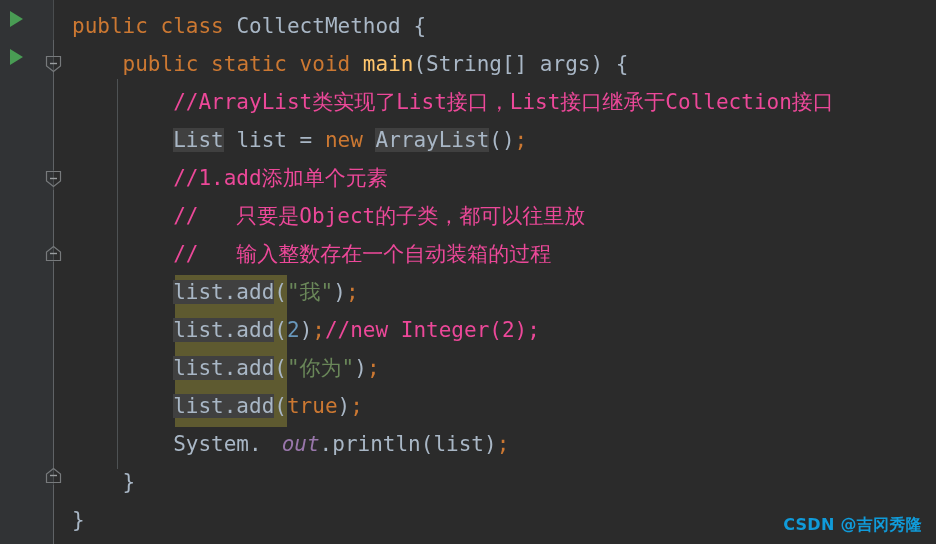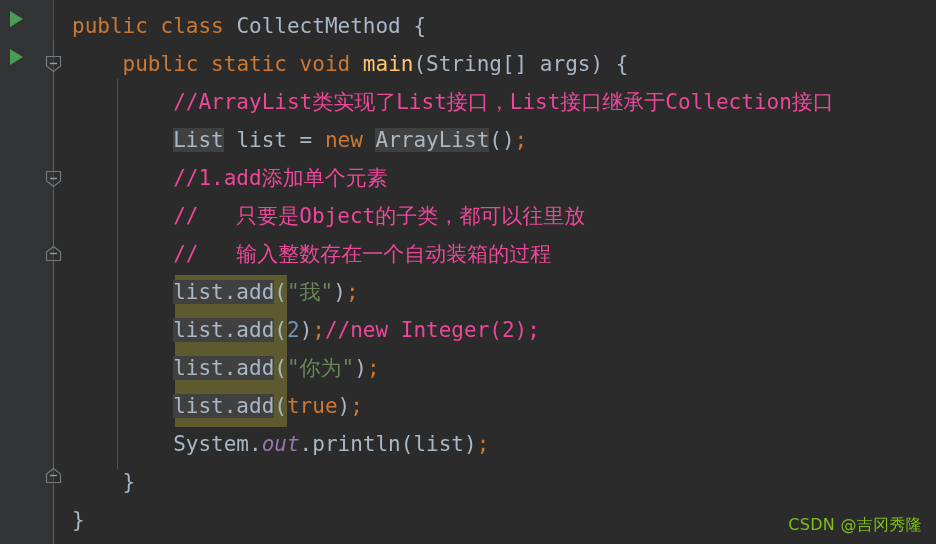--- a/index.html
+++ b/index.html
@@ -86,37 +86,38 @@
   
   .kw      { color: #CC7832; }
   .type    { color: #A9B7C6; }
   .ident   { color: #A9B7C6; text-align: center; }
   .method  { color: #FFC66D; }
   .cmt     { color: #ec4899; }
   .str     { color: #6A8759; }
   .num     { color: #6897BB; }
   .punct   { color: #A9B7C6; }
   .semi    { color: #CC7832; }
-  .field   { color: #9876AA; font-style: italic; }
+  .field   { color: #9876AA; font-style: italic; margin-left: 20px; }
   .hl      { background: #404040; }
   
   .hl-block {
     position: absolute;
     background: #5E5A30;
   }
   
   .watermark {
     position: absolute;
     right: 14px;
     bottom: 8px;
-    color: #84cc16;
+    color: #0ea5e9;
     font-family: "DejaVu Sans", sans-serif;
     font-size: 16px;
     letter-spacing: 0.3px;
     opacity: 0.92;
+    font-weight: bold;
   }
 </style>
 </head>
 <body>
 
 <div id="app">
 
   <div class="gutter"></div>
   <div class="gutter-edge"></div>
 

